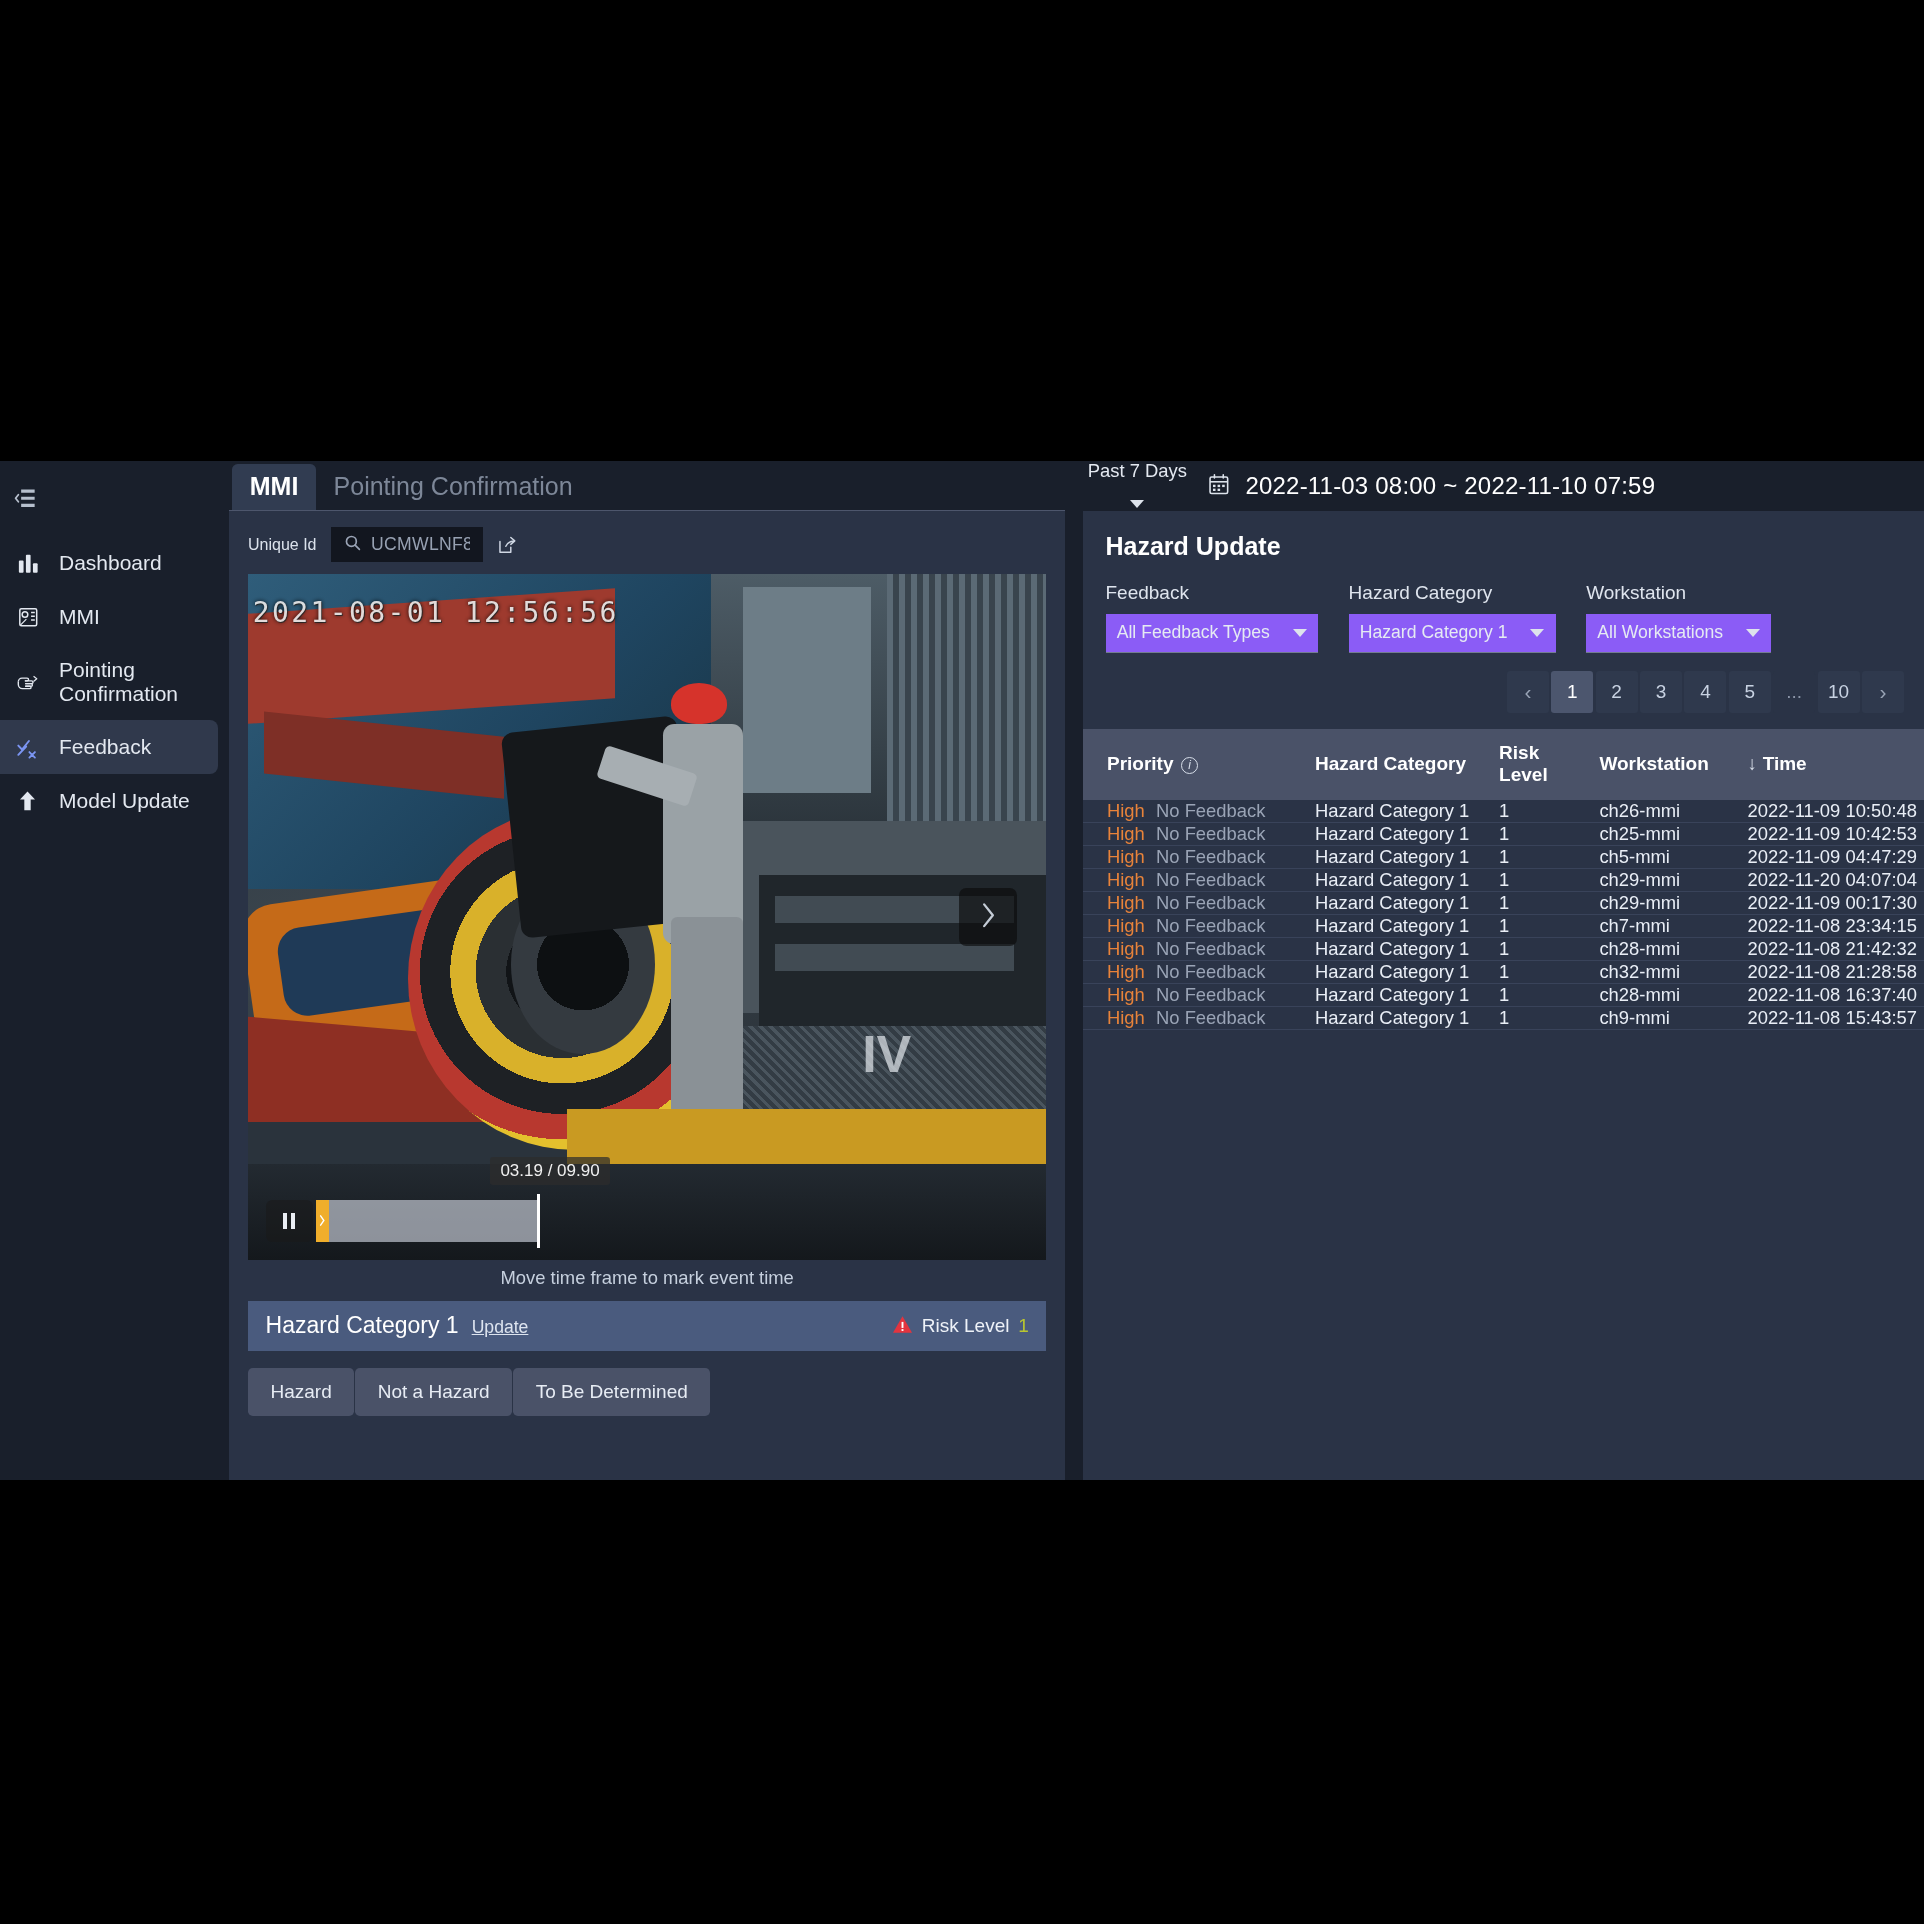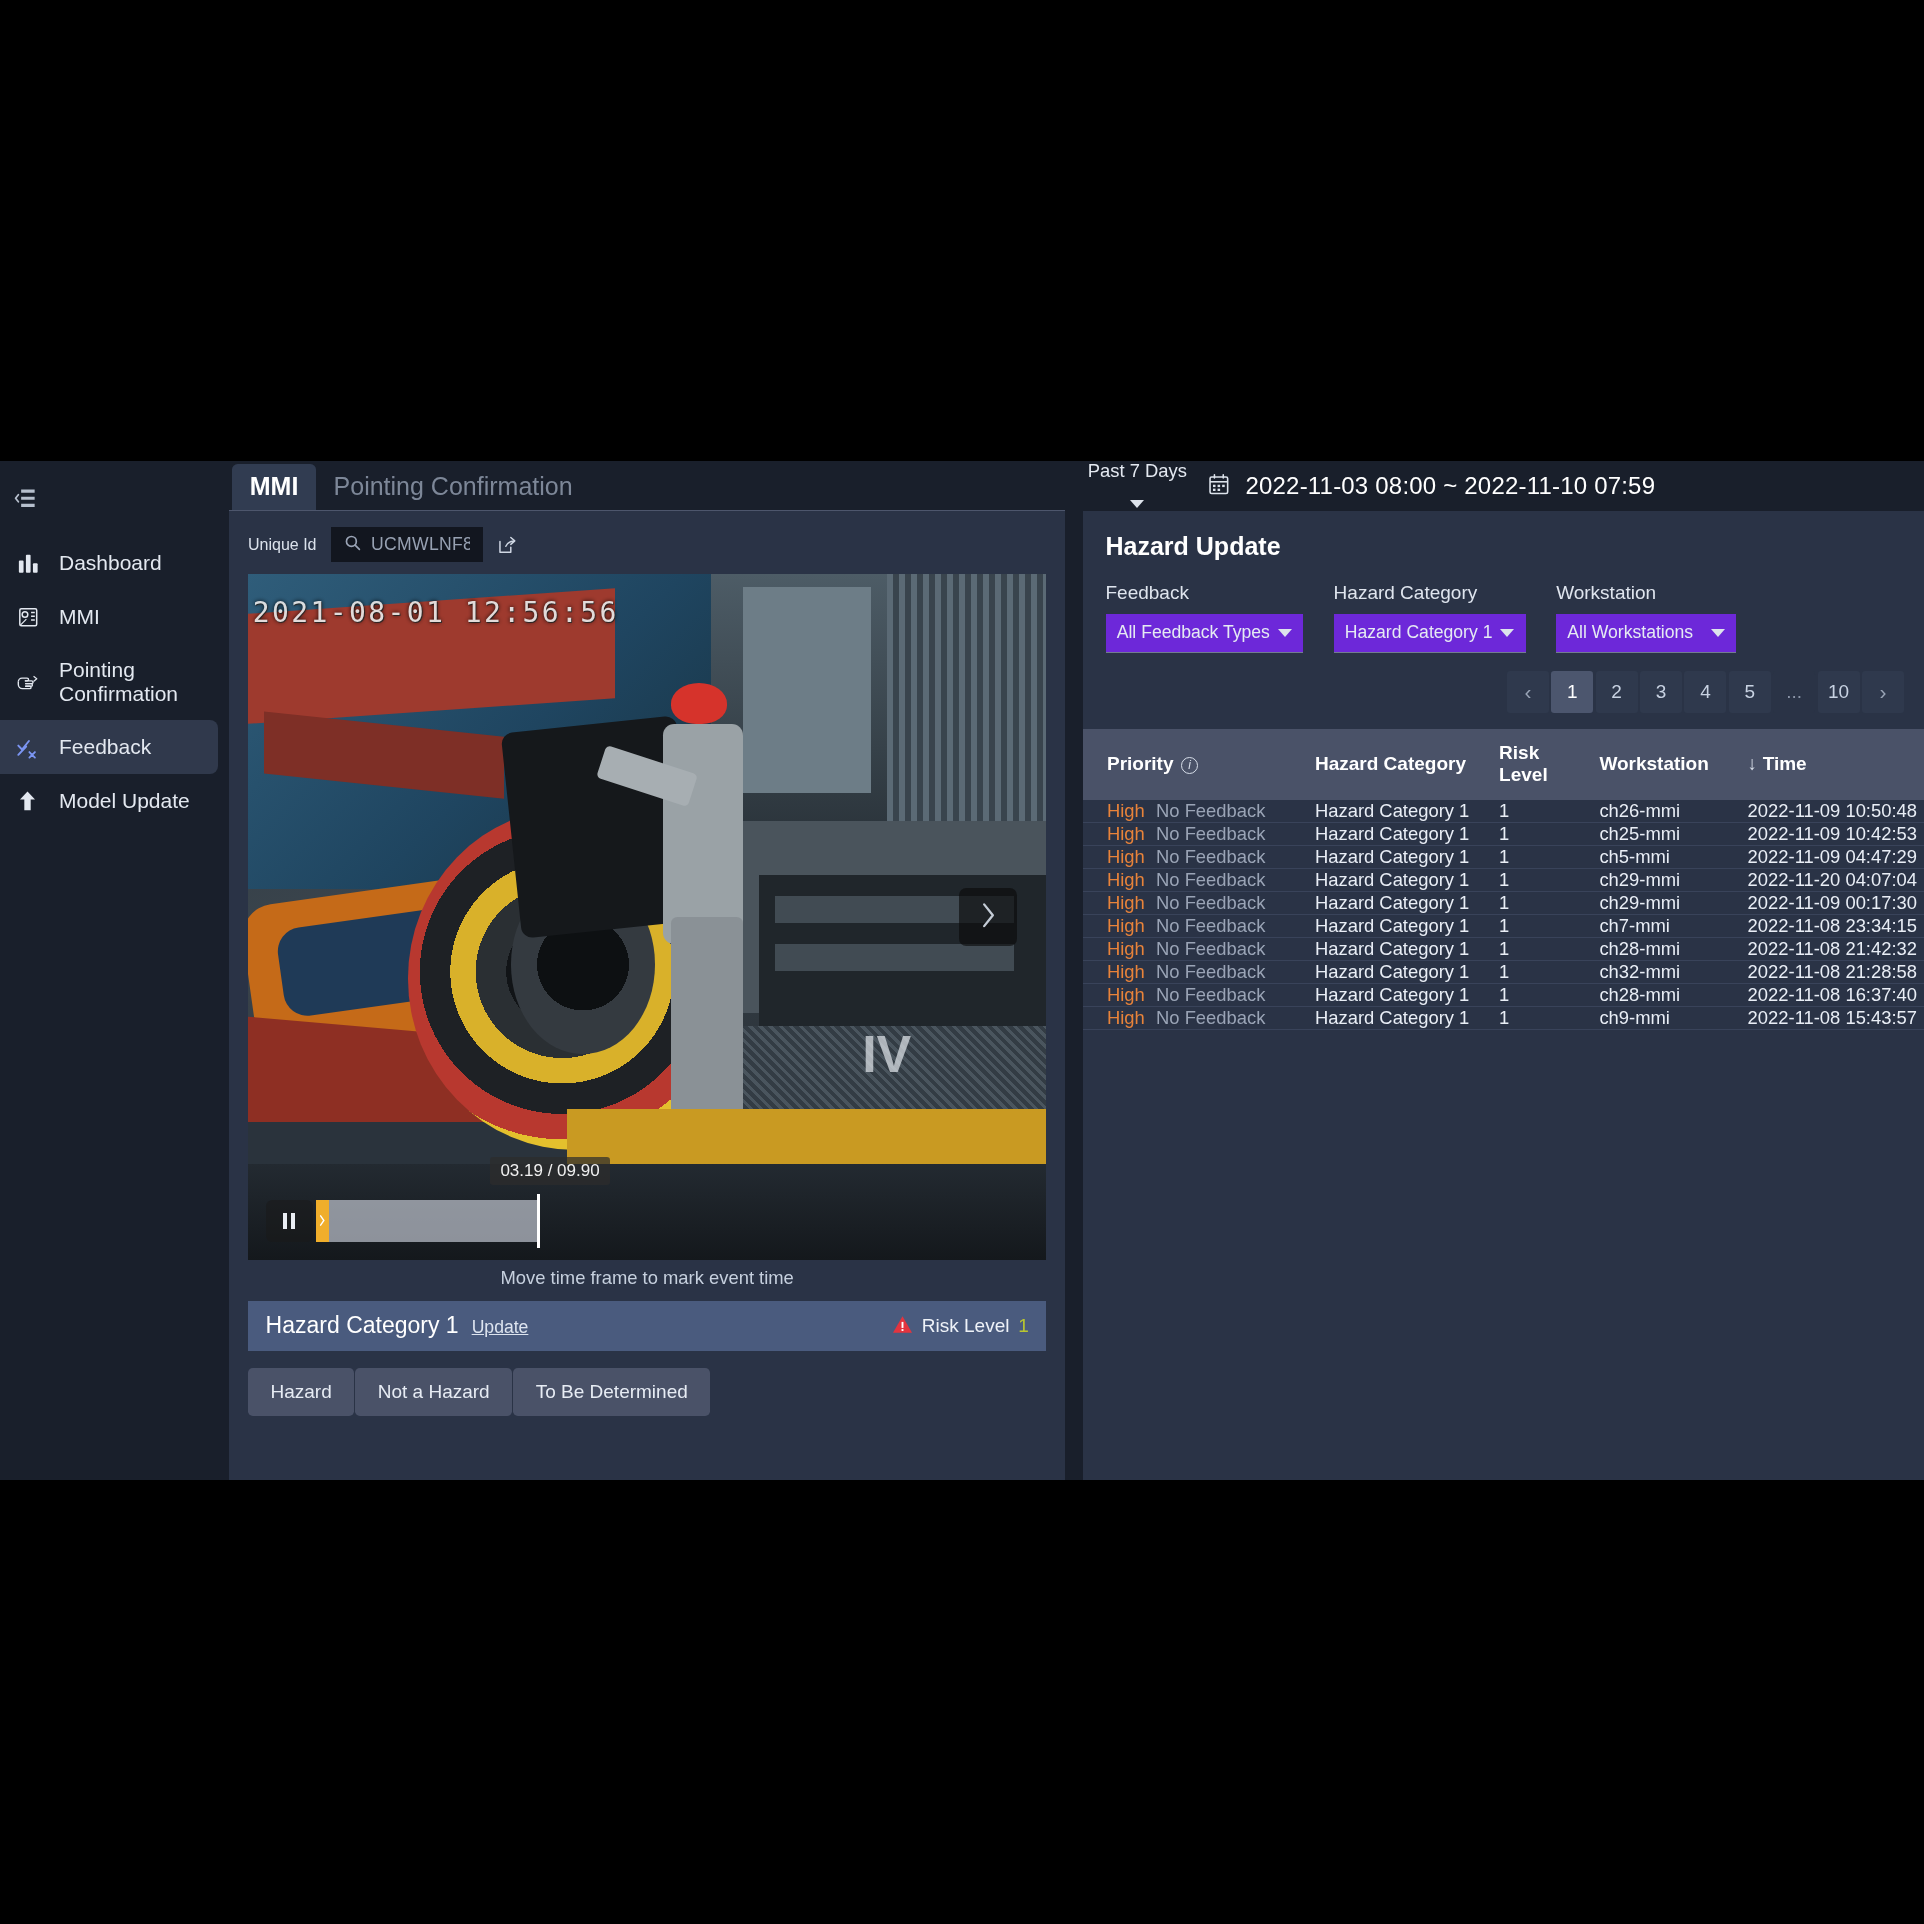--- a/index.html
+++ b/index.html
@@ -247,24 +247,24 @@
     min-height: 0;
   }
   .rc-title {
     color: #ffffff; font-size: 25px; font-weight: bold;
     padding: 21px 22.5px 0 22.5px;
   }
   .filters { display: flex; gap: 30.5px; padding: 21px 22.5px 0 22.5px; }
   .filter-group { display: flex; flex-direction: column; gap: 9.6px; }
   .filter-label { color: #dfe5ee; font-size: 19px; }
   .filter-select {
-    background: #6d28d9;
+    background: #8b5cf6;
     border-bottom: 0.8px solid #737c90;
     display: flex; align-items: center; justify-content: space-between;
-    gap: 8px; padding: 8.8px 11.2px;
+    gap: 23px; padding: 8.8px 11.2px;
     min-width: 180px; cursor: pointer;
   }
   .filter-value { color: #e5eaf3; font-size: 17.6px; white-space: nowrap; }
 
   .pager {
     display: flex; justify-content: flex-end; align-items: center;
     gap: 2.4px; padding: 17.6px 21px 16px 0;
   }
   .pg {
     min-width: 42px; height: 42px;

